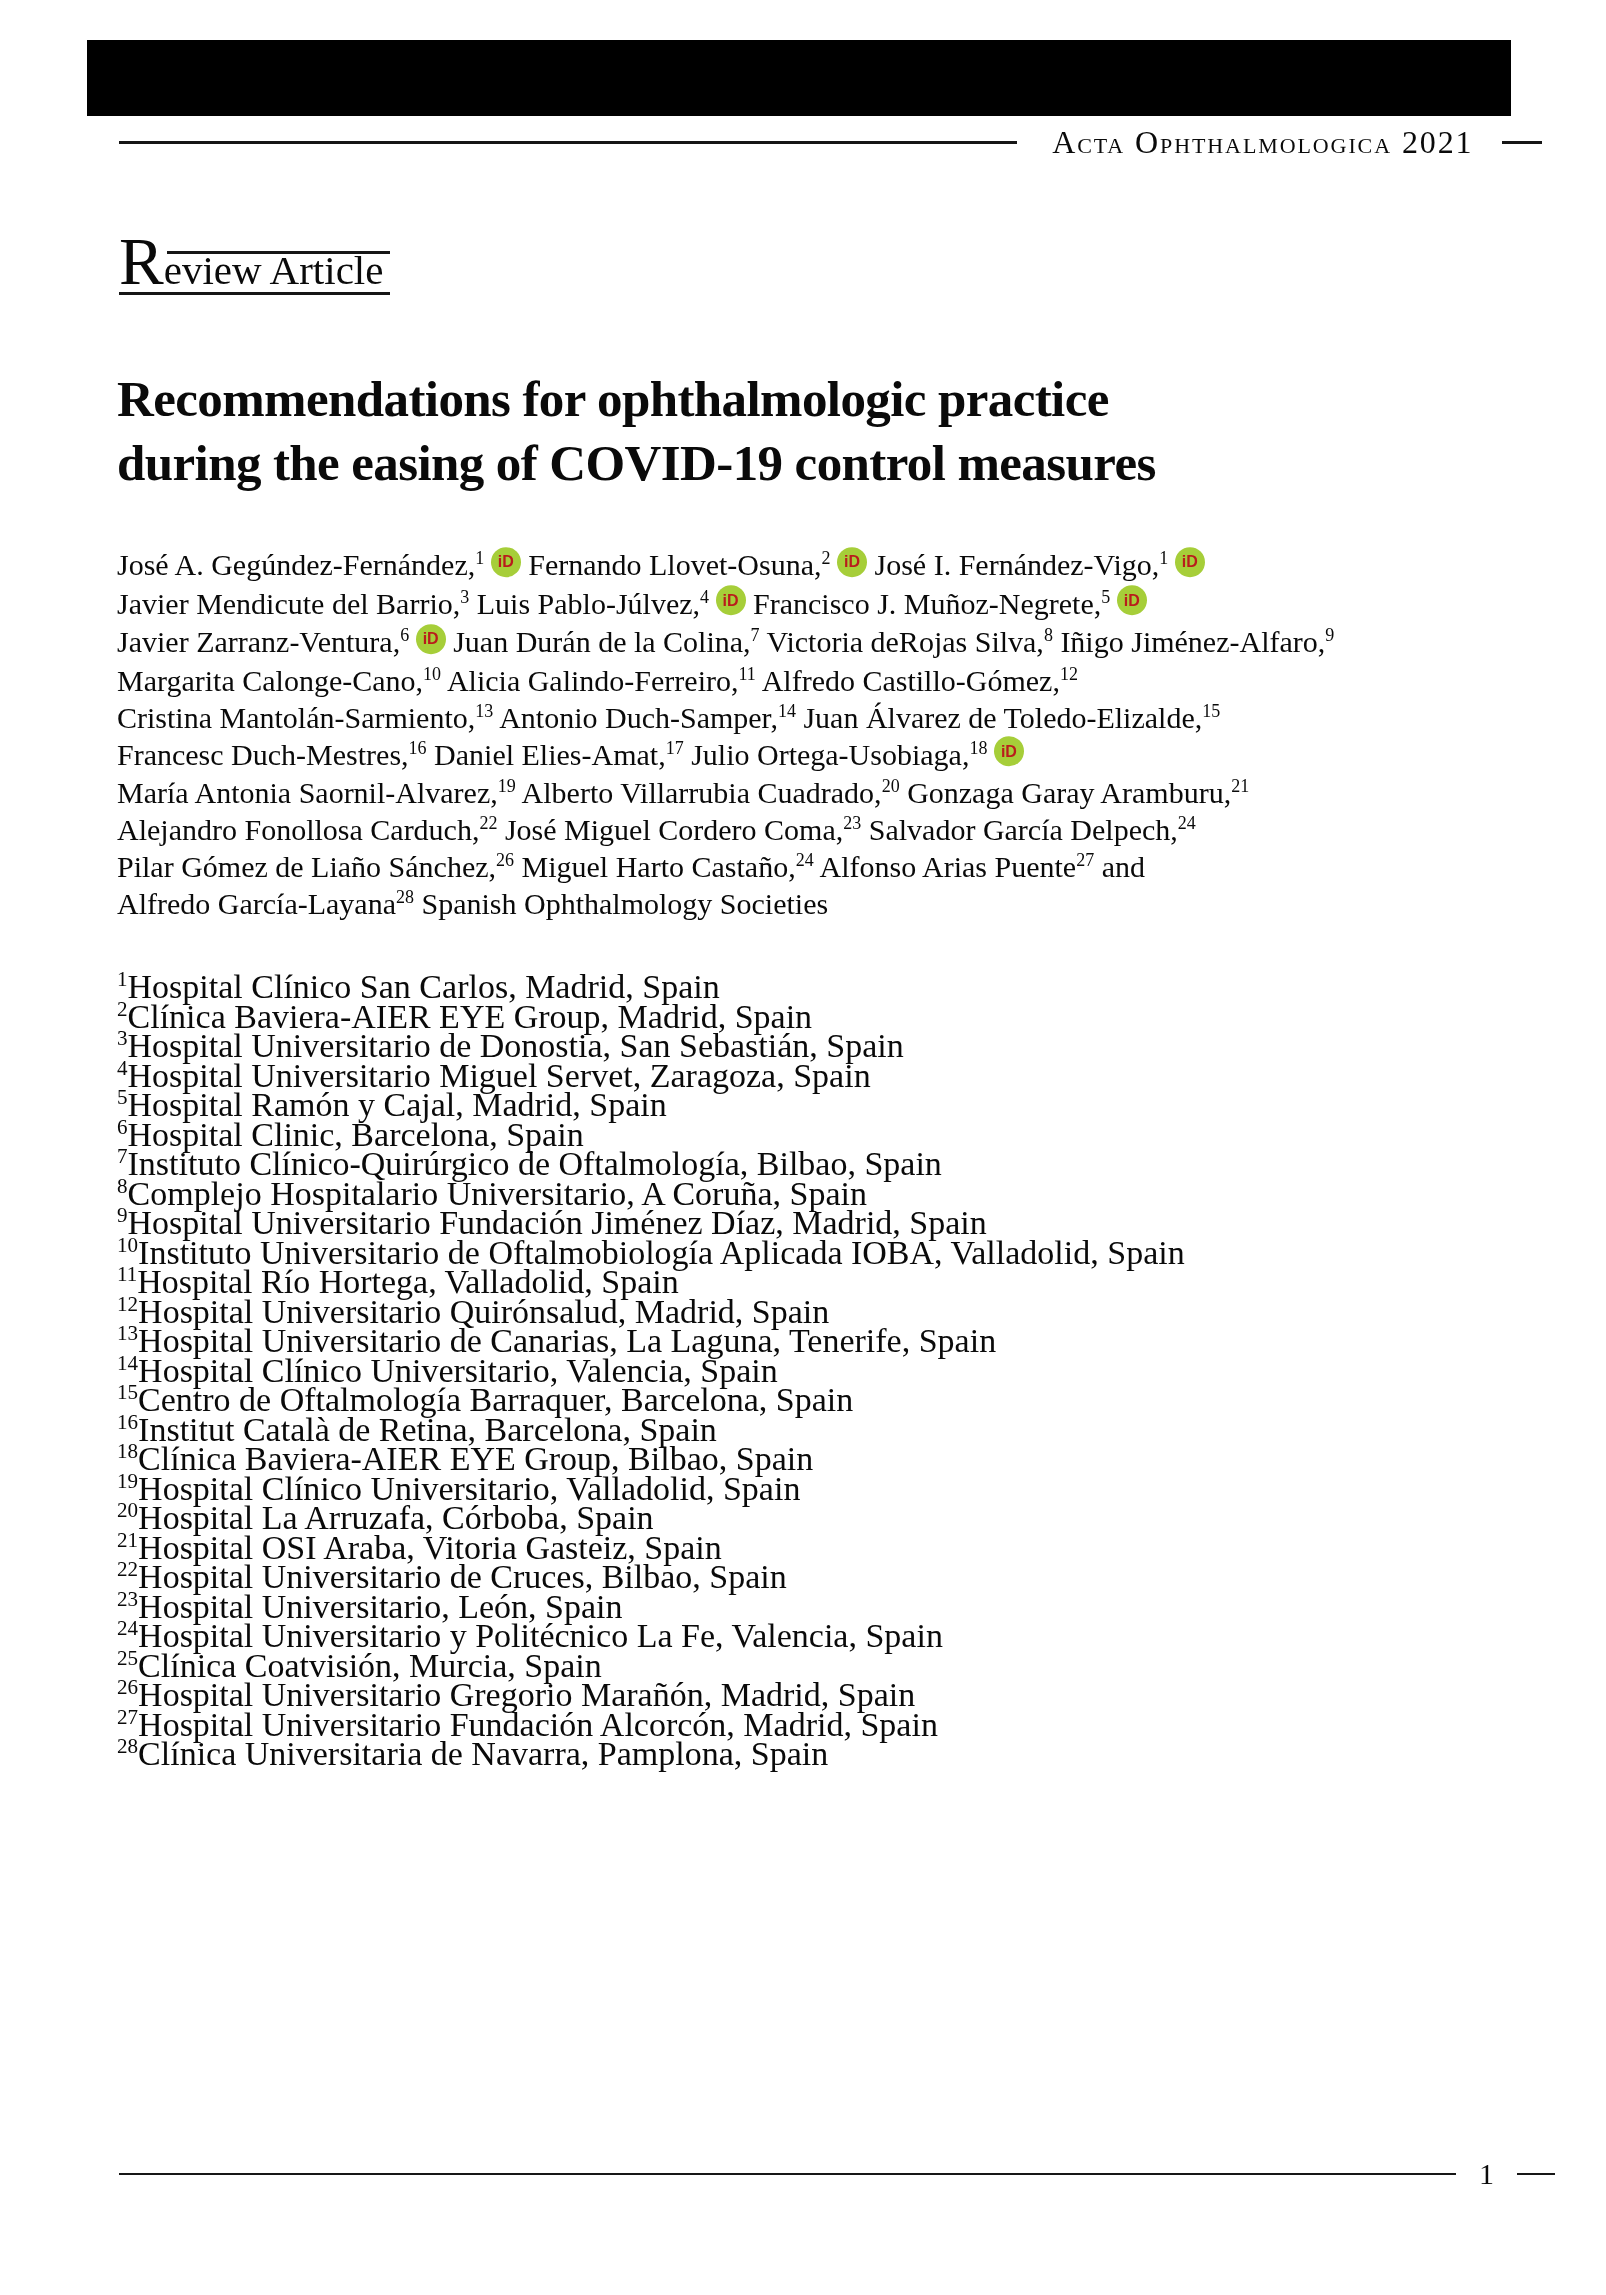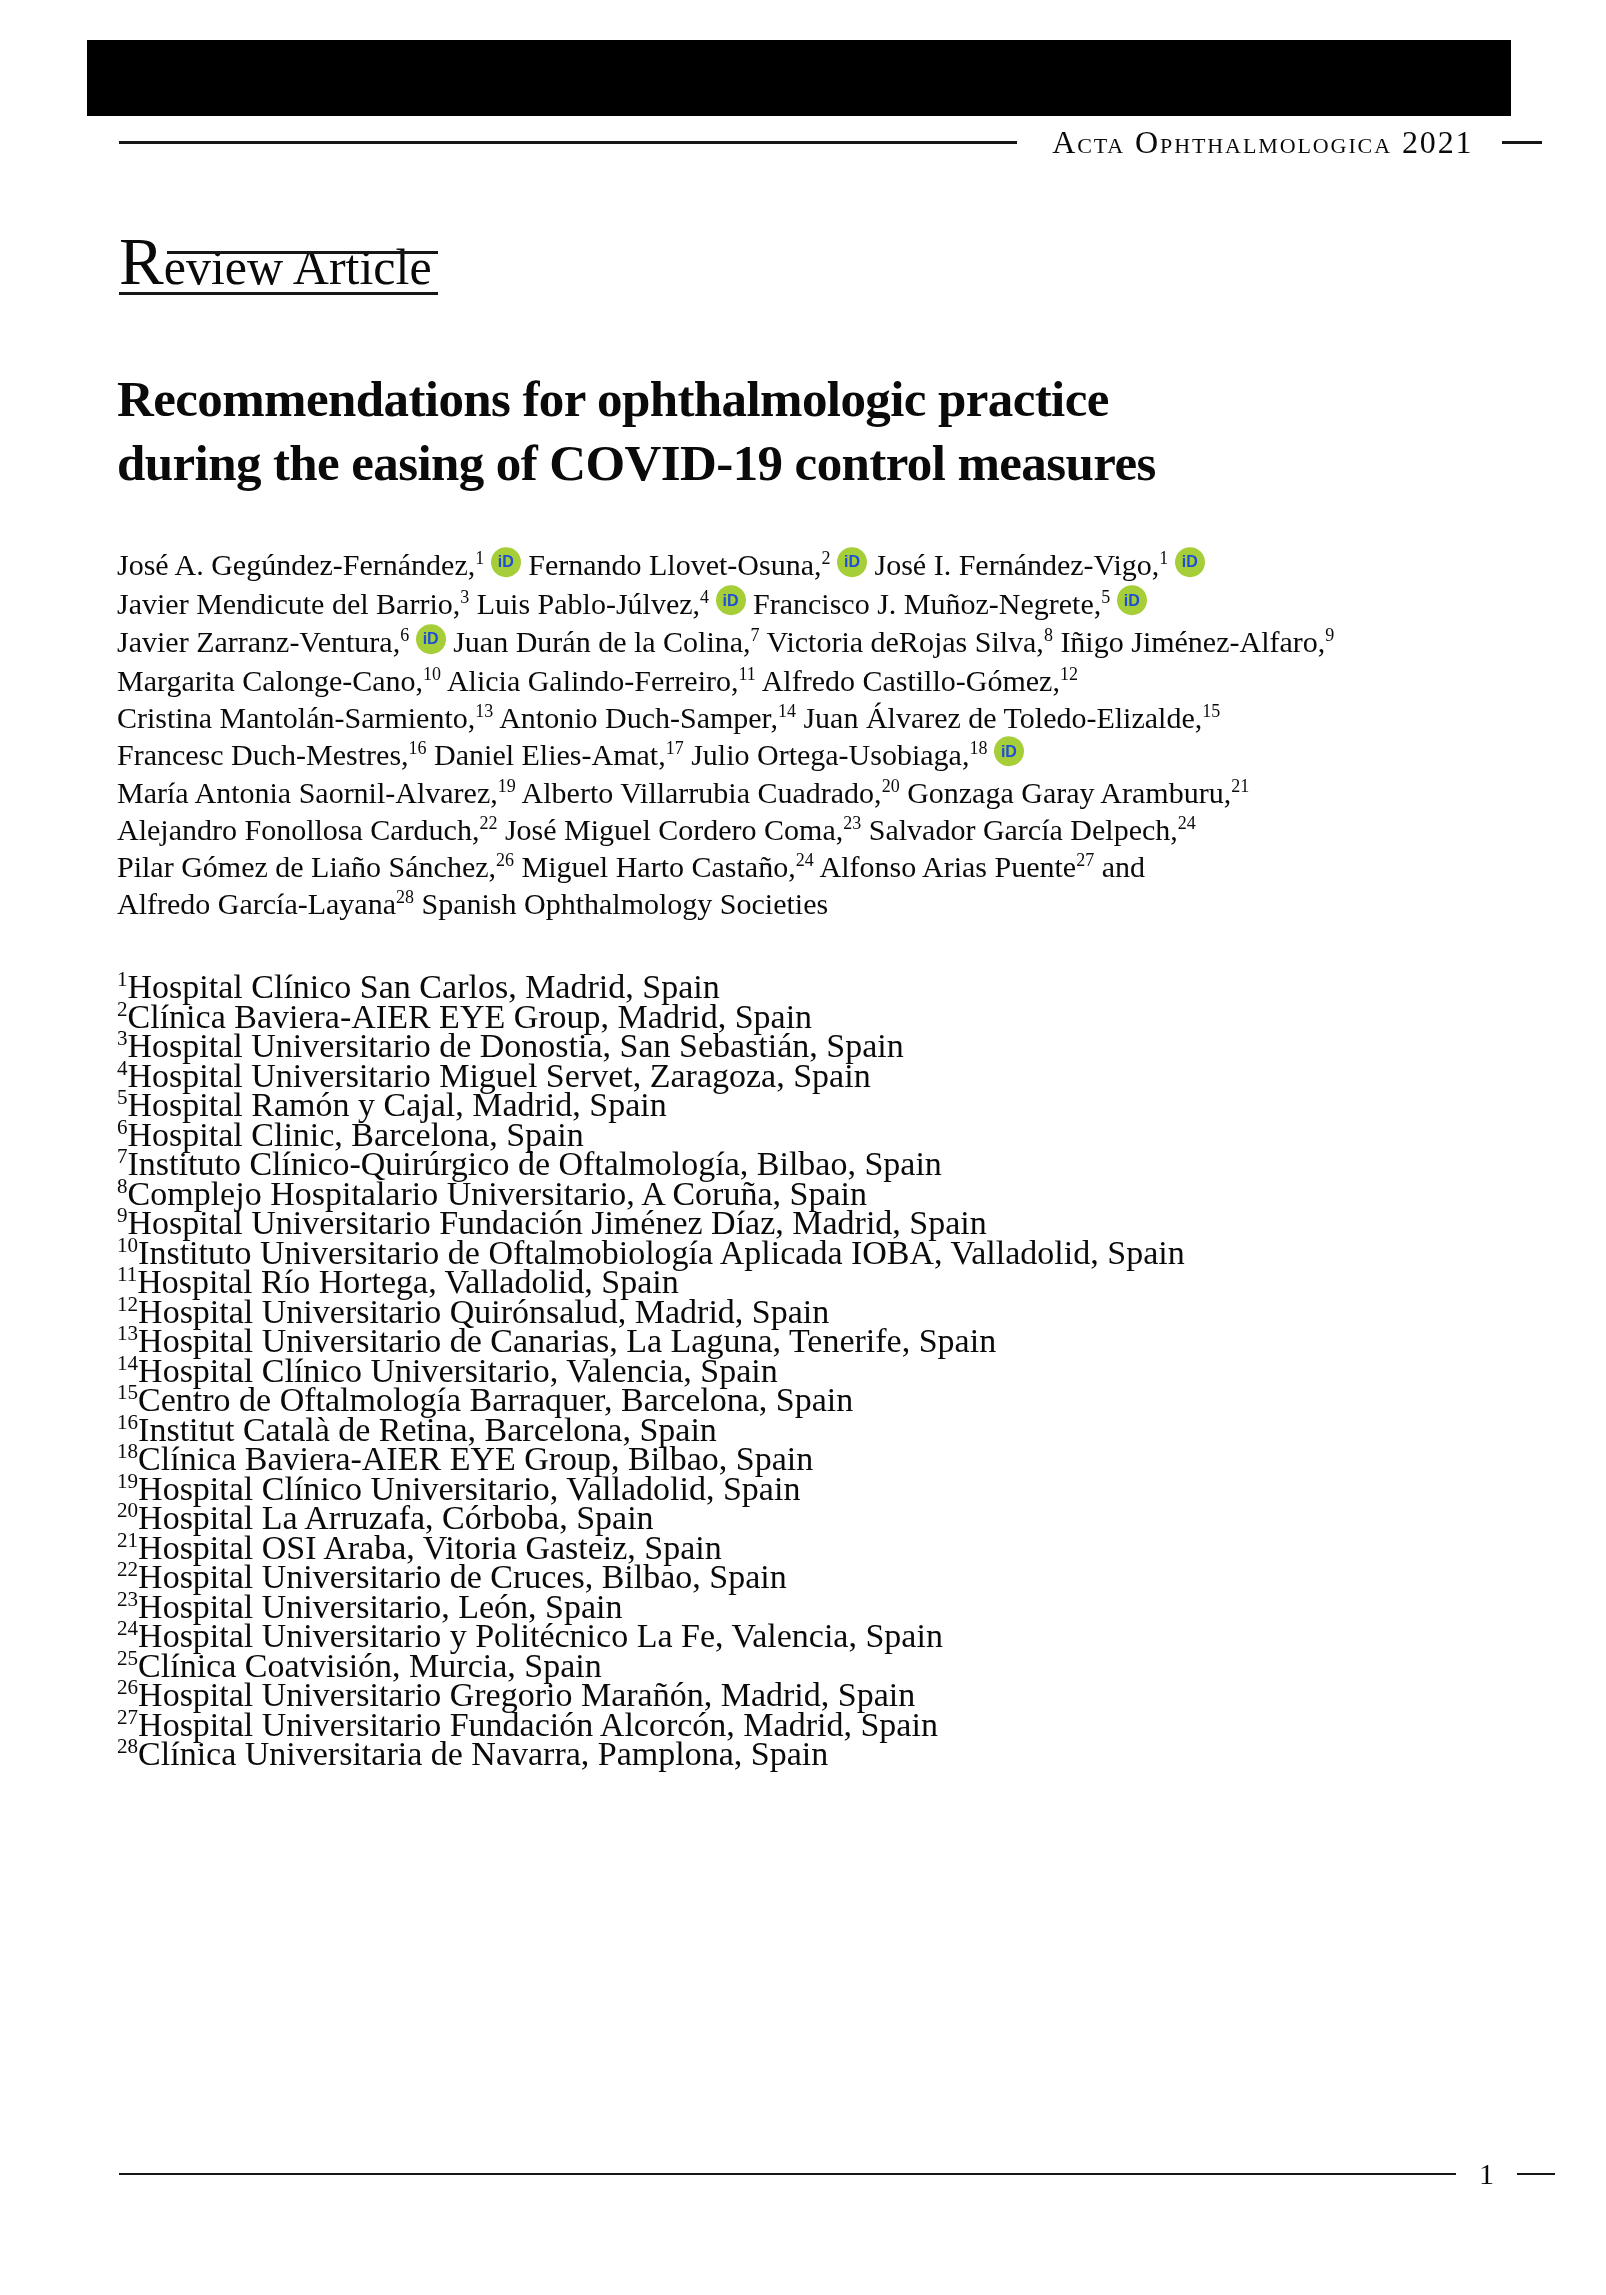--- a/index.html
+++ b/index.html
@@ -42,21 +42,21 @@
 
   
   .review { position: absolute; left: 119px; top: 228px; }
   .review-inner {
     position: relative;
     display: inline-block;
     line-height: 67px;
     padding-right: 6.5px;
   }
   .ra-initial { font-size: 67px; }
-  .ra-rest { font-size: 50px; }
+  .ra-rest { font-size: 41px; }
   .ra-over { position: absolute; left: 48px; right: 0; top: 23px; height: 2.6px; background: #161616; }
   .ra-under { position: absolute; left: 0; right: 0; top: 64px; height: 2.6px; background: #161616; }
 
   
   .title {
     position: absolute;
     left: 117px; top: 367px;
     font-weight: bold;
     font-size: 51px;
     line-height: 64px;
@@ -72,21 +72,21 @@
     line-height: 37px;
   }
   .author-line { white-space: nowrap; }
   .authors sup { font-size: 0.6em; line-height: 0; }
   .orcid {
     display: inline-flex;
     align-items: center;
     justify-content: center;
     width: 30px; height: 30px;
     border-radius: 50%;
-    color: #1d4ed8;
+    color: #b91c1c;
     font-family: "Liberation Sans", "DejaVu Sans", sans-serif;
     font-weight: bold;
     font-size: 16px;
     margin-left: 6.5px;
     transform: translateY(-7.8px);
     vertical-align: baseline;
   }
 
   
   .affiliations {

